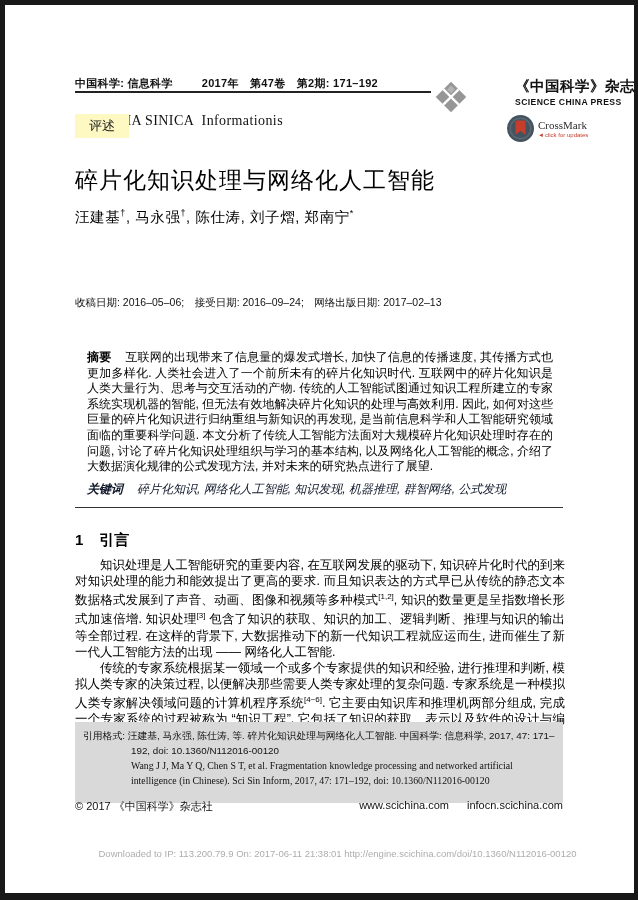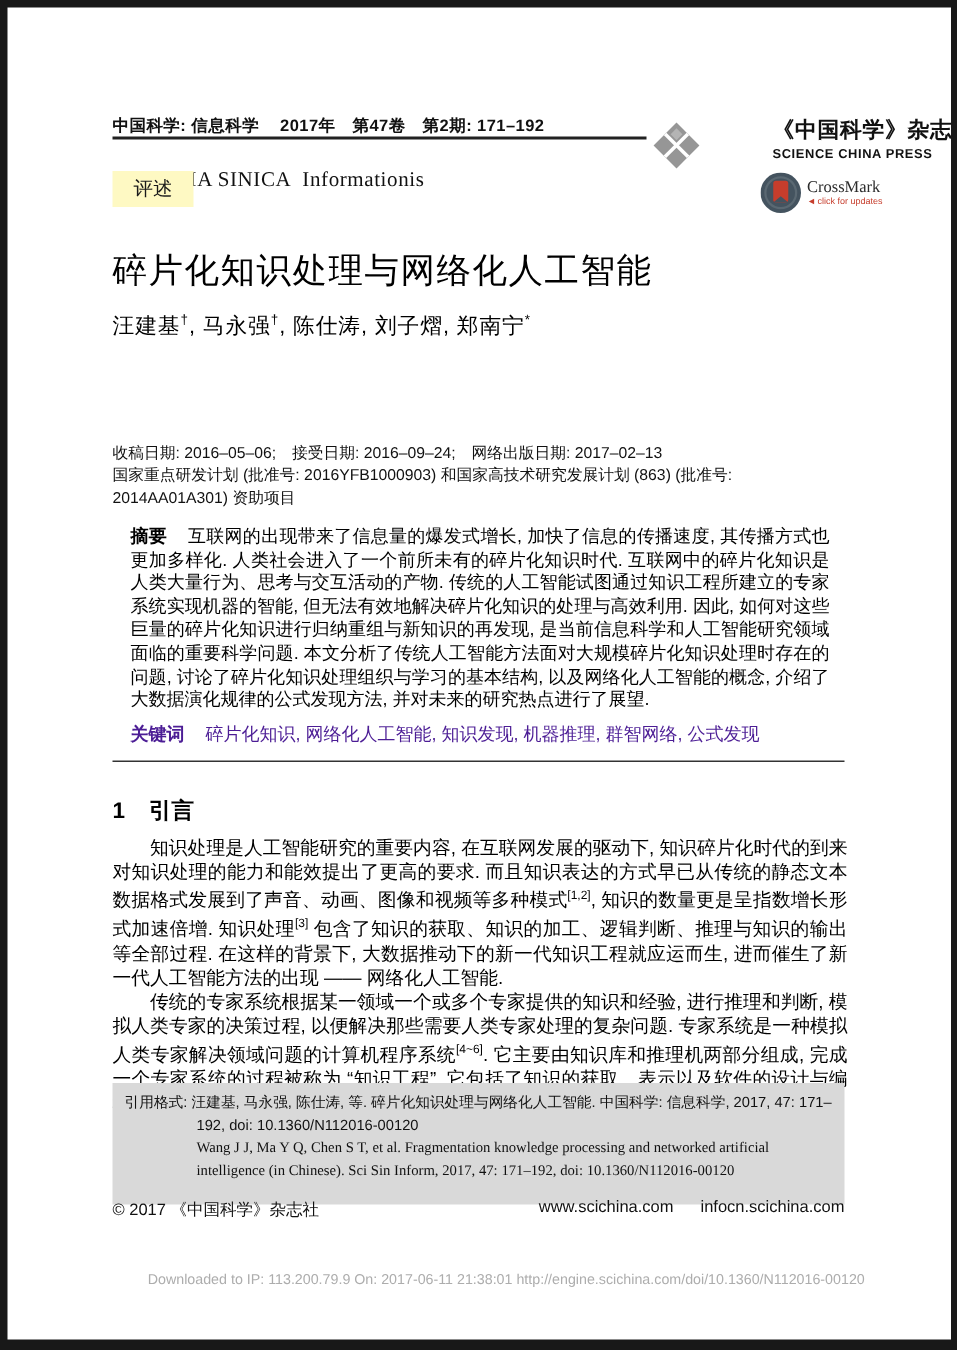--- a/index.html
+++ b/index.html
@@ -3,21 +3,21 @@
 <meta charset="utf-8">
 <style>
   * { margin:0; padding:0; box-sizing:border-box; }
   html,body { width:638px; height:900px; }
   body { font-family:"Liberation Sans", sans-serif; background:#181818; position:relative; }
   .frame { position:absolute; left:0; top:0; width:638px; height:900px; background:#181818; }
   .page { position:absolute; left:5px; top:5px; width:629px; height:888px; background:#ffffff; overflow:hidden; }
 
   
   .hdr-cn { position:absolute; left:70px; top:71px; font-size:11px; font-weight:bold; color:#111; letter-spacing:.3px; }
-  .hdr-issue { margin-left:14px; }
+  .hdr-issue { margin-left:29px; }
   .hdr-rule { position:absolute; left:70px; top:86px; width:356px; border-top:2px solid #222; }
   .hdr-en { position:absolute; left:70px; top:92px; font-family:"Liberation Serif", serif; font-size:14px; color:#111; letter-spacing:.4px;margin-top:16px; }
   .badge { position:absolute; left:70px; top:109px; background:#fef9c3; color:#1a1a1a; font-size:13px; padding:3px 14px; }
 
   
   .press { position:absolute; left:428px; top:72px; width:180px; }
   .press-diamond { position:absolute; left:0; top:2px; }
   .press-txt { position:absolute; left:41px; top:0; width:140px;margin-left:41px; }
   .press-cn { font-size:14.5px; font-weight:bold; color:#111; letter-spacing:.5px; white-space:nowrap; }
   .press-en { font-size:8.6px; font-weight:bold; color:#111; letter-spacing:.4px; white-space:nowrap; margin-top:1px; }
@@ -35,21 +35,21 @@
   
   .affil { position:absolute; left:70px; top:236px; font-size:10.5px; color:#111; line-height:14px; }
   .affil .note sup { font-size:7.5px; }
 
   
   .dates { position:absolute; left:70px; top:290px; font-size:10.5px; color:#111; line-height:15px; width:492px; }
 
   
   .abstract { position:absolute; left:82px; top:345px; width:466px; font-size:12px; line-height:15.6px; color:#000; text-align:justify; }
   .abstract .lbl { font-weight:bold; margin-right:14px; }
-  .keywords { position:absolute; left:82px; top:476px; width:466px; font-size:12px; color:#4c1d95; }
+  .keywords { position:absolute; left:82px; top:476px; width:466px; font-size:12px; color:#0f172a;font-style:italic; }
   .keywords .lbl { font-weight:bold; margin-right:14px; }
 
   .rule2 { position:absolute; left:70px; top:502px; width:488px; border-top:1px solid #333; }
 
   
   .sec-h { position:absolute; left:70px; top:526px; font-size:15px; font-weight:bold; color:#000; }
   .sec-h .num { margin-right:16px; }
 
   
   .bodytext { position:absolute; left:70px; top:552px; width:490px; font-size:12.5px; line-height:16.1px; color:#000; text-align:justify; }
@@ -114,21 +114,20 @@
 
     <h1 class="title">碎片化知识处理与网络化人工智能</h1>
 
     <div class="authors">
       <span><span>汪建基</span><sup>†</sup><span>,  </span></span><span><span>马永强</span><sup>†</sup><span>,  </span></span><span><span>陈仕涛</span><sup></sup><span>,  </span></span><span><span>刘子熠</span><sup></sup><span>,  </span></span><span><span>郑南宁</span><sup>*</sup><span></span></span>
     </div>
 
 
     <div class="dates">
       <div>收稿日期: 2016–05–06; 接受日期: 2016–09–24; 网络出版日期: 2017–02–13</div>
-      <div>国家重点研发计划 (批准号: 2016YFB1000903) 和国家高技术研究发展计划 (863) (批准号: 2014AA01A301) 资助项目</div>
     </div>
 
     <div class="abstract">
       <span class="lbl">摘要</span><span>互联网的出现带来了信息量的爆发式增长, 加快了信息的传播速度, 其传播方式也更加多样化. 人类社会进入了一个前所未有的碎片化知识时代. 互联网中的碎片化知识是人类大量行为、思考与交互活动的产物. 传统的人工智能试图通过知识工程所建立的专家系统实现机器的智能, 但无法有效地解决碎片化知识的处理与高效利用. 因此, 如何对这些巨量的碎片化知识进行归纳重组与新知识的再发现, 是当前信息科学和人工智能研究领域面临的重要科学问题. 本文分析了传统人工智能方法面对大规模碎片化知识处理时存在的问题, 讨论了碎片化知识处理组织与学习的基本结构, 以及网络化人工智能的概念, 介绍了大数据演化规律的公式发现方法, 并对未来的研究热点进行了展望.</span>
     </div>
     <div class="keywords">
       <span class="lbl">关键词</span><span>碎片化知识, 网络化人工智能, 知识发现, 机器推理, 群智网络, 公式发现</span>
     </div>
 
     <div class="rule2"></div>

